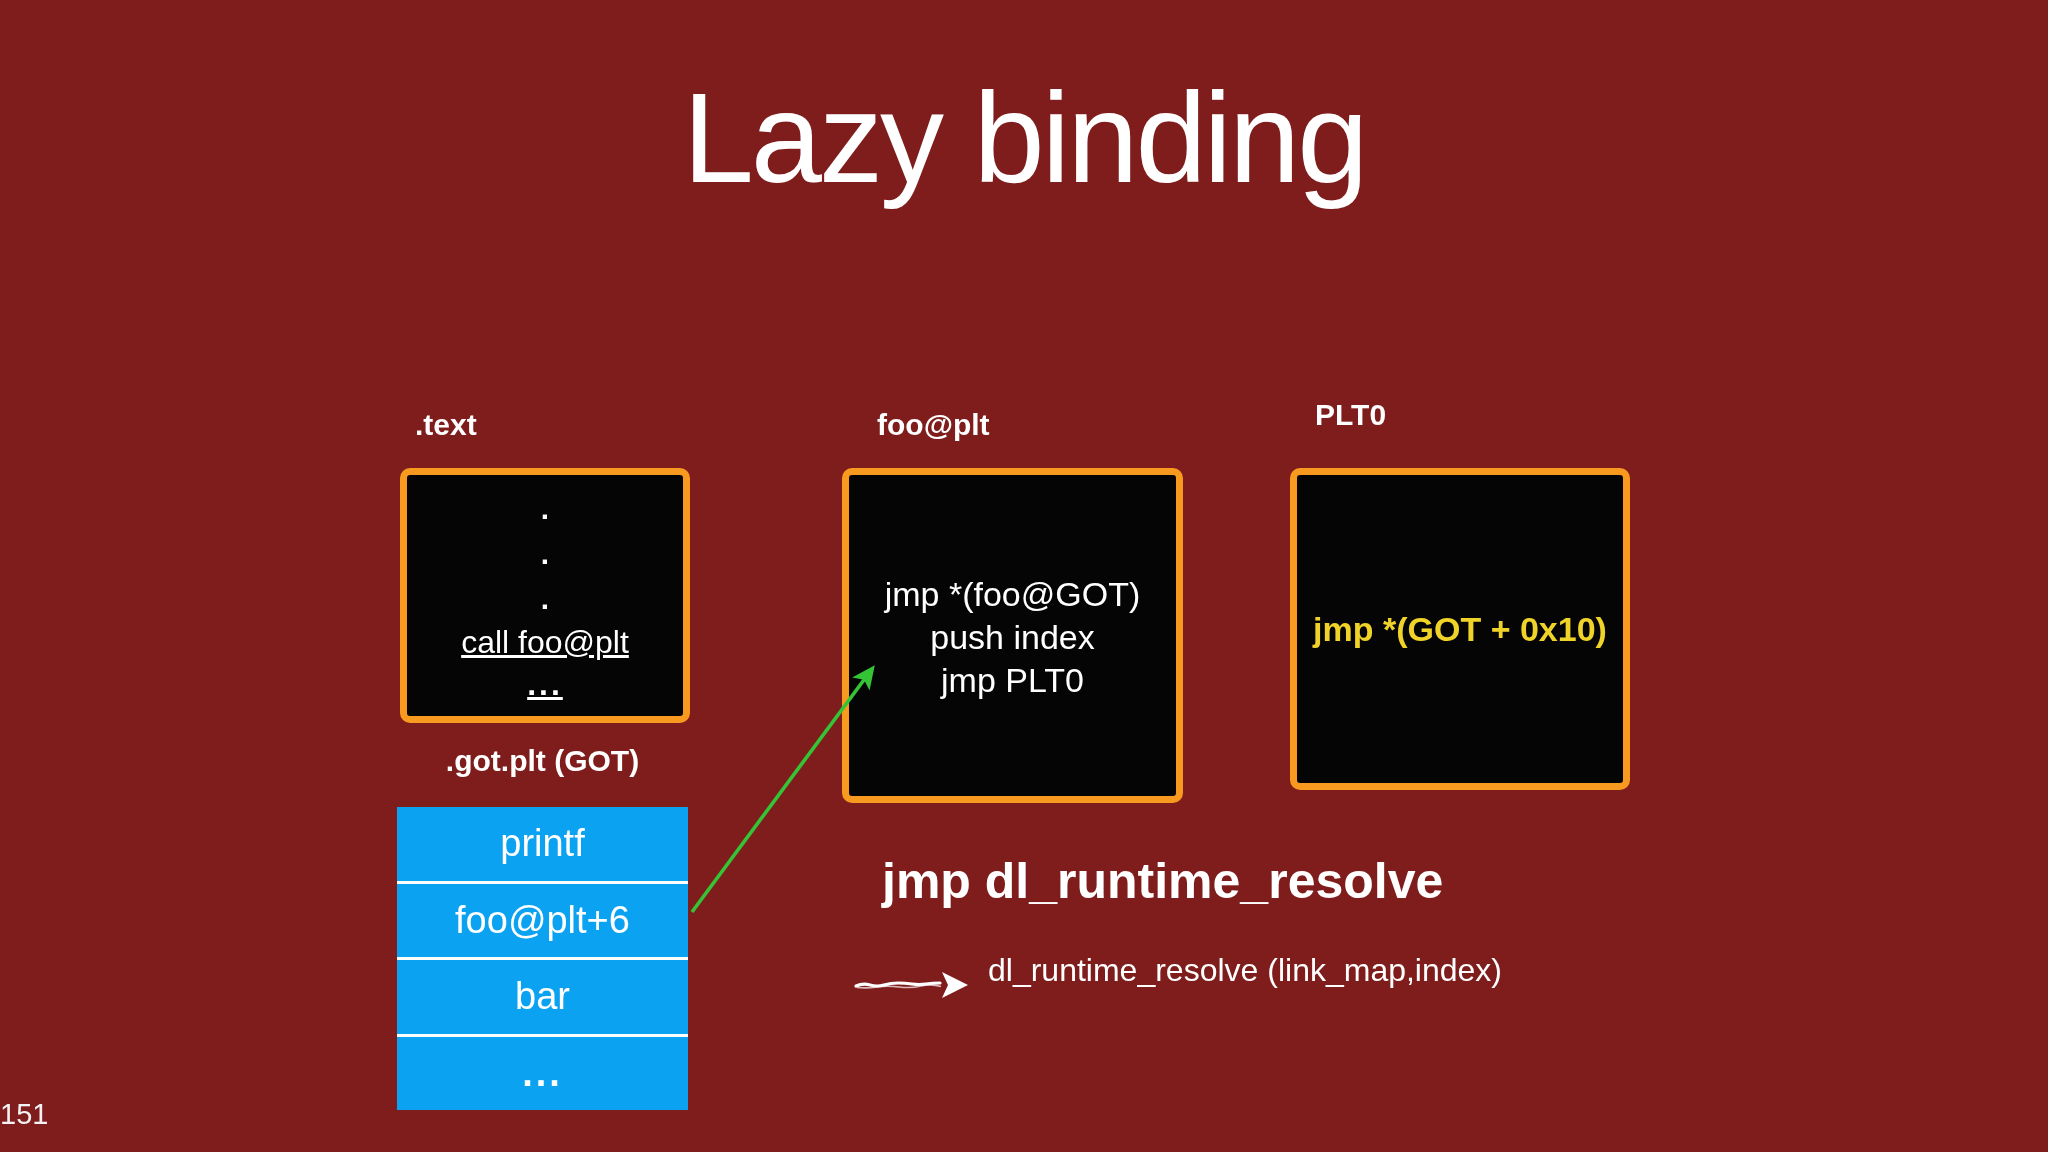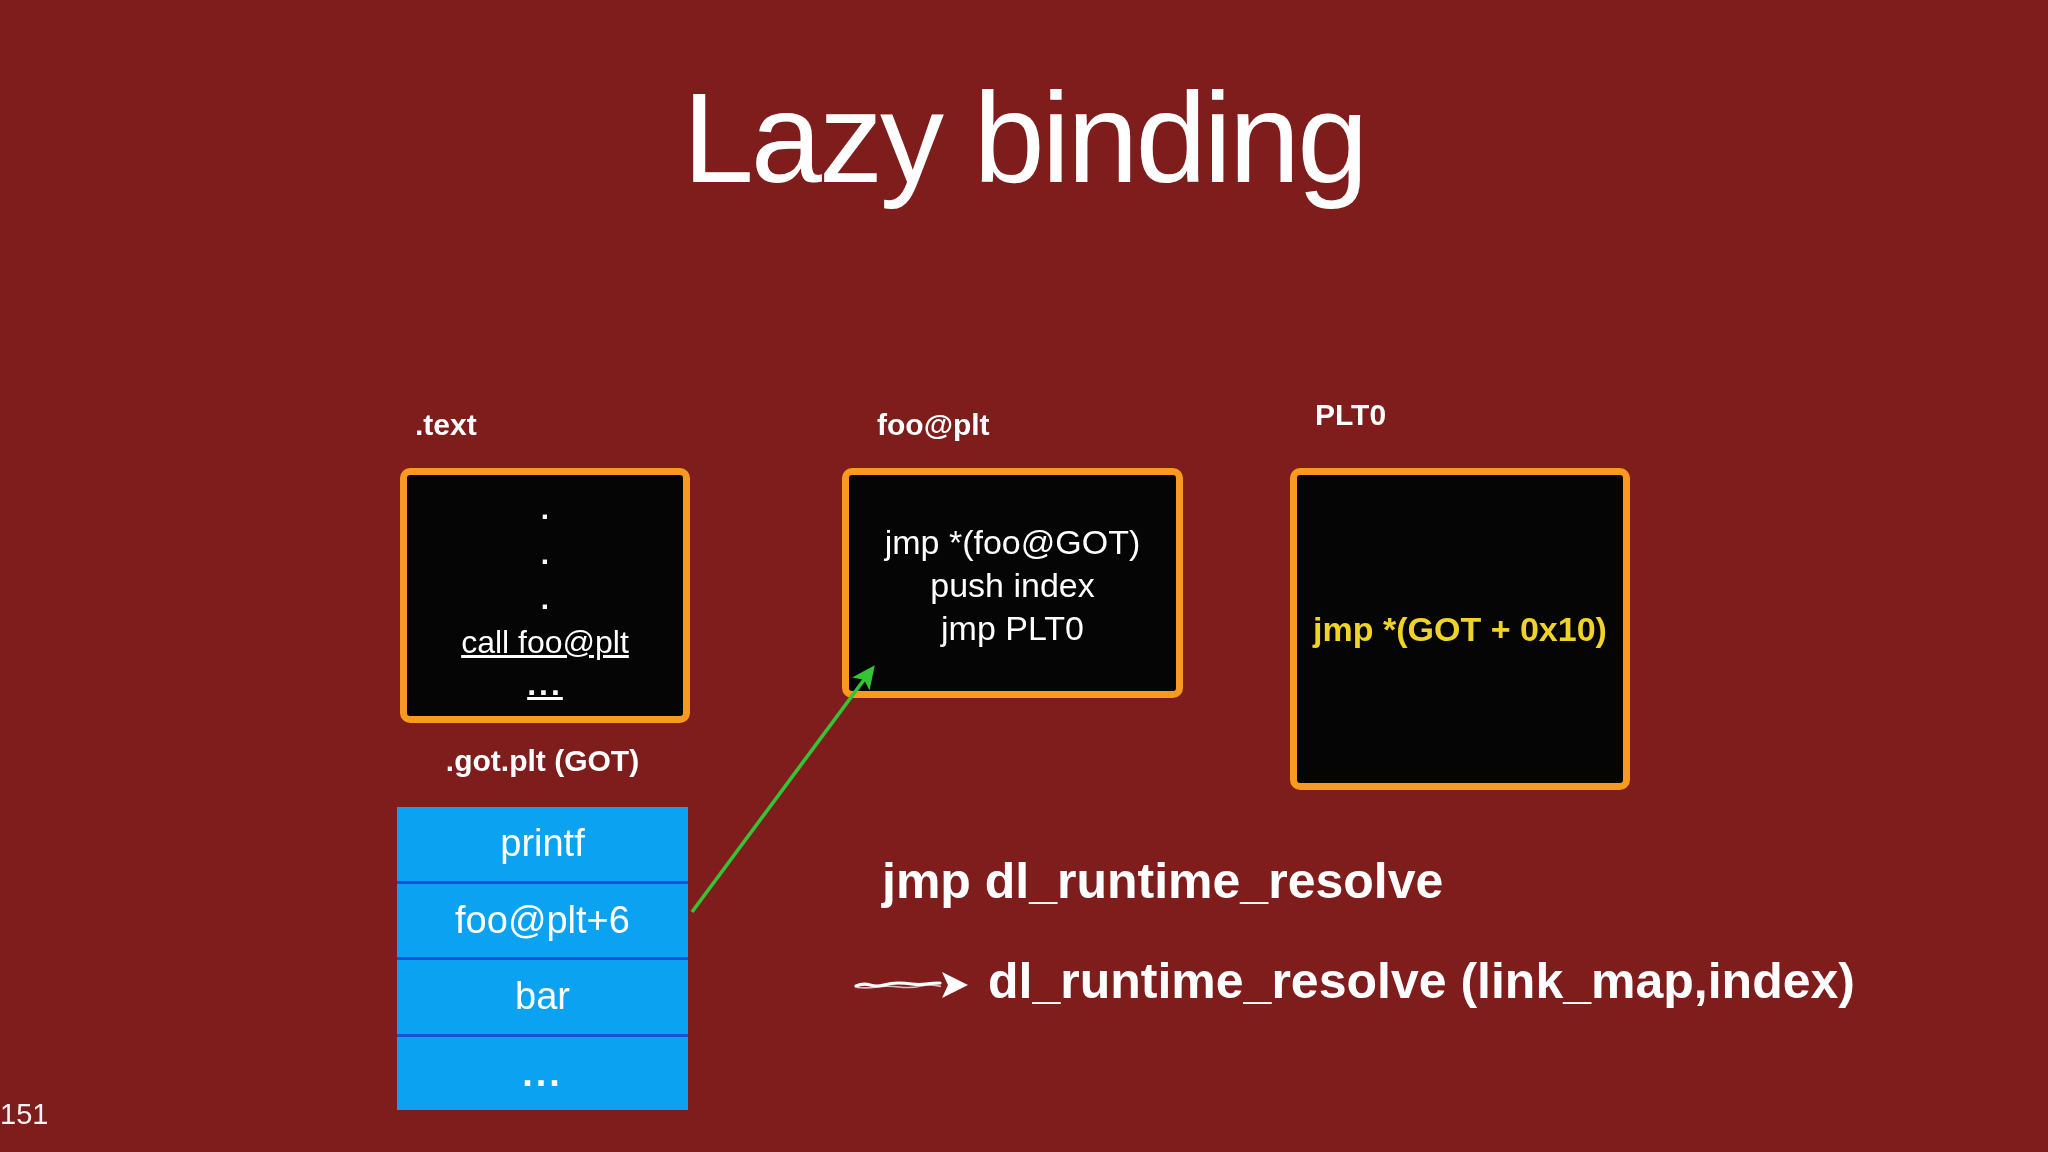--- a/index.html
+++ b/index.html
@@ -32,40 +32,40 @@
   .obox .ellipsis-line { font-weight:700; letter-spacing:3px; }
   .obox .call-line { font-size:32px; line-height:42px;text-decoration:underline; }
   .yellow-line { color:#efd329 !important; font-weight:700; }
 
   .got-table {
     position:absolute; left:397px; top:807px; width:291px; height:303px;
     background:#0ba2f2; display:flex; flex-direction:column;
   }
   .got-row {
     flex:1; display:flex; align-items:center; justify-content:center;
-    font-size:38px; color:#ffffff; border-bottom:3px solid #1d4ed8;
+    font-size:38px; color:#ffffff; border-bottom:3px solid #ffffff;
     white-space:nowrap;
   }
   .got-row:last-child { border-bottom:none; }
   .got-row.ellipsis-row { font-weight:700; letter-spacing:3px; }
 
   .got-label { left:397px; top:744px; width:291px; text-align:center; }
 
   .arrow-layer {
     position:absolute; left:0; top:0; width:2048px; height:1152px;
     pointer-events:none;
   }
 
   .jmp-resolve {
     position:absolute; left:846px; top:852px;
     font-size:50px; font-weight:700; color:#ffffff; white-space:nowrap;margin-left:36px;
   }
   .call-resolve {
     position:absolute; left:988px; top:952px;
-    font-size:50px; font-weight:700; color:#ffffff; white-space:nowrap;
+    font-size:32px; font-weight:400; color:#ffffff; white-space:nowrap;
   }
   .flow-arrow {
     position:absolute; left:850px; top:962px; width:124px; height:46px;
   }
 
   .page-number {
     position:absolute; left:0; right:0; top:1098px;
     text-align:left; font-size:29px; font-weight:400; color:#f2f2f2;
   }
 </style>
@@ -79,21 +79,21 @@
   <div class="box-label" style="left:415px; top:408px;">.text</div>
   <div class="obox" style="left:400px; top:468px; width:290px; height:255px;">
     <div class="line dot-line">.</div>
     <div class="line dot-line">.</div>
     <div class="line dot-line">.</div>
     <div class="line call-line">call foo@plt</div>
     <div class="line call-line ellipsis-line">...</div>
   </div>
 
   <div class="box-label" style="left:877px; top:408px;">foo@plt</div>
-  <div class="obox" style="left:842px; top:468px; width:341px; height:230px; padding-top:4px;">
+  <div class="obox" style="left:842px; top:468px; width:341px; height:335px; padding-top:4px;">
     <div class="line">jmp *(foo@GOT)</div>
     <div class="line">push index</div>
     <div class="line">jmp PLT0</div>
   </div>
 
   <div class="box-label" style="left:1315px; top:398px;">PLT0</div>
   <div class="obox" style="left:1290px; top:468px; width:340px; height:322px;">
     <div class="line yellow-line">jmp *(GOT + 0x10)</div>
   </div>
 

